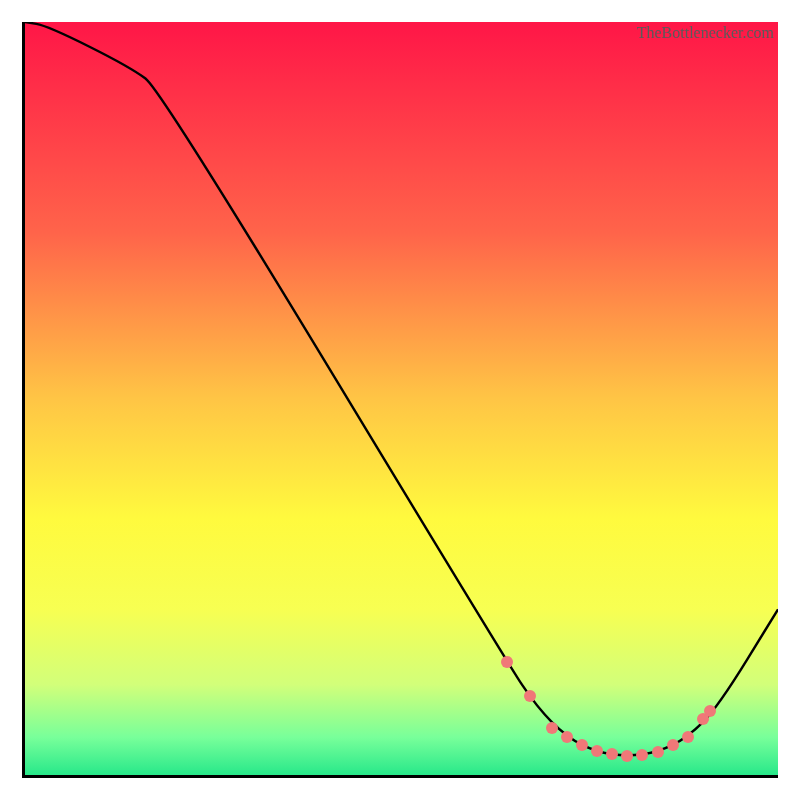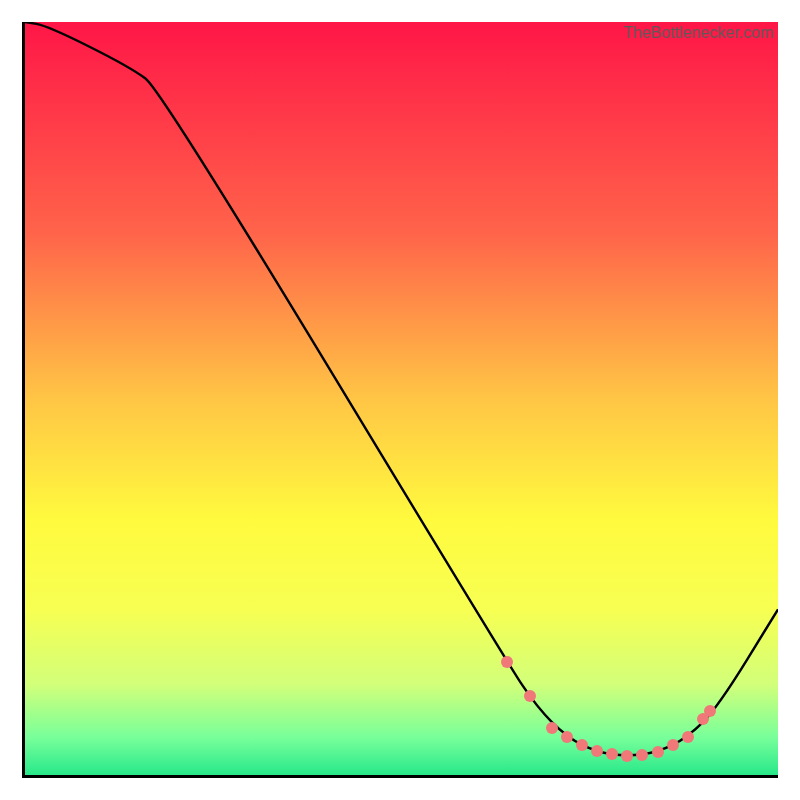--- a/index.html
+++ b/index.html
@@ -30,21 +30,21 @@
     width: 100%;
     height: 100%;
   }
   .watermark {
     position: absolute;
     top: 2px;
     right: 4px;
     font-size: 16px;
     font-weight: 500;
     color: #5a5a5a;
-    font-family: Liberation Sans, sans-serif;
+    font-family: Liberation Serif, serif;
     z-index: 10;
   }
   .curve-svg {
     position: absolute;
     inset: 0;
     width: 100%;
     height: 100%;
     z-index: 5;
   }
   .data-points {

